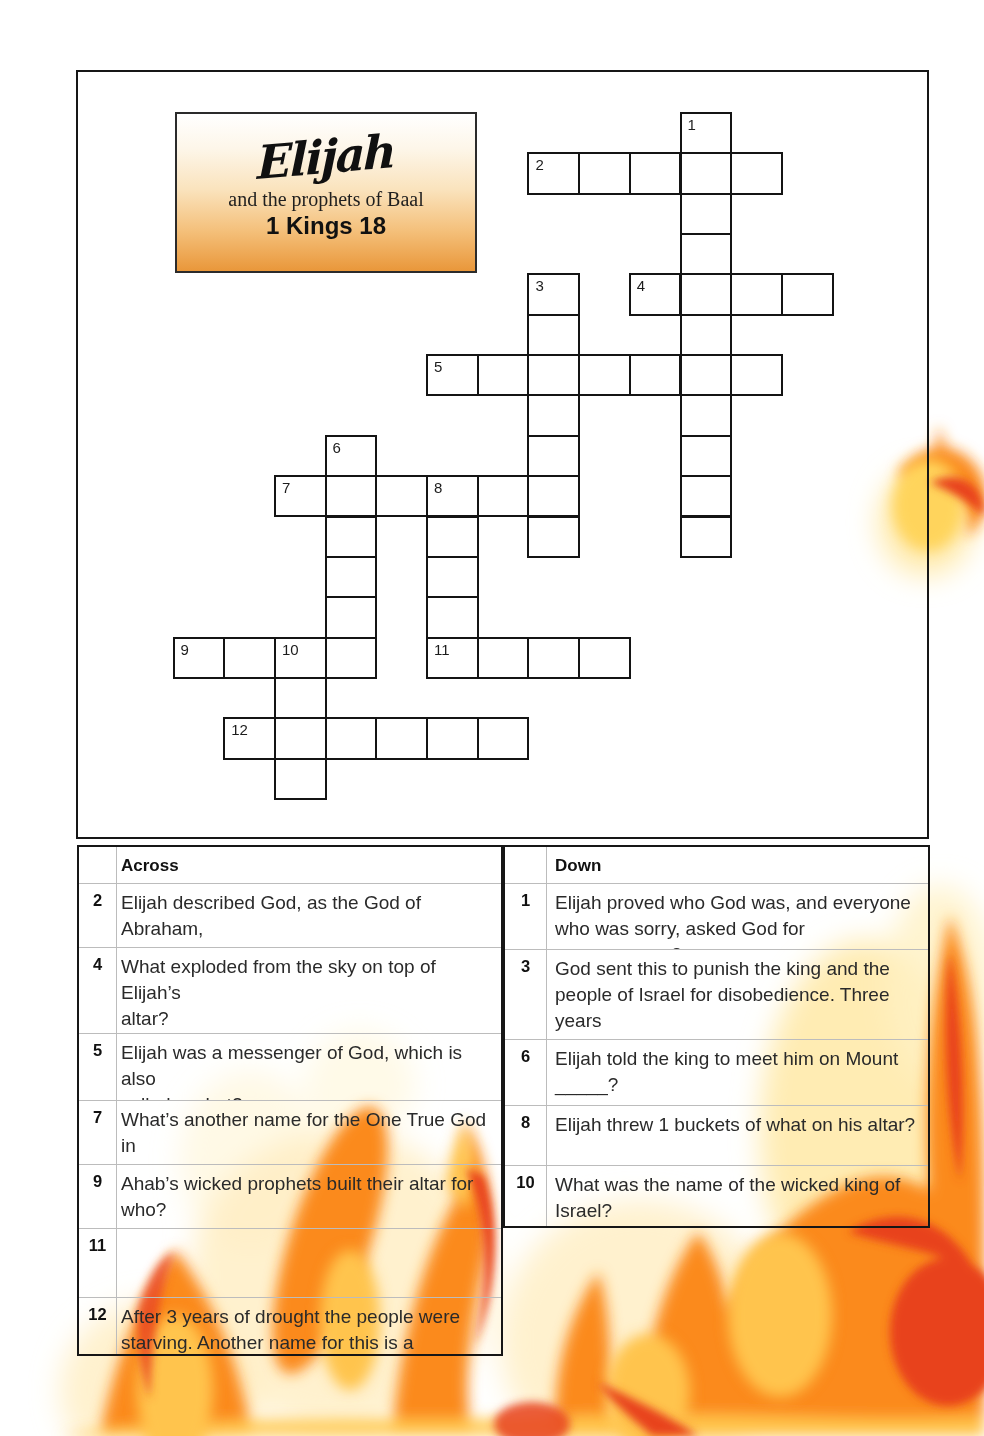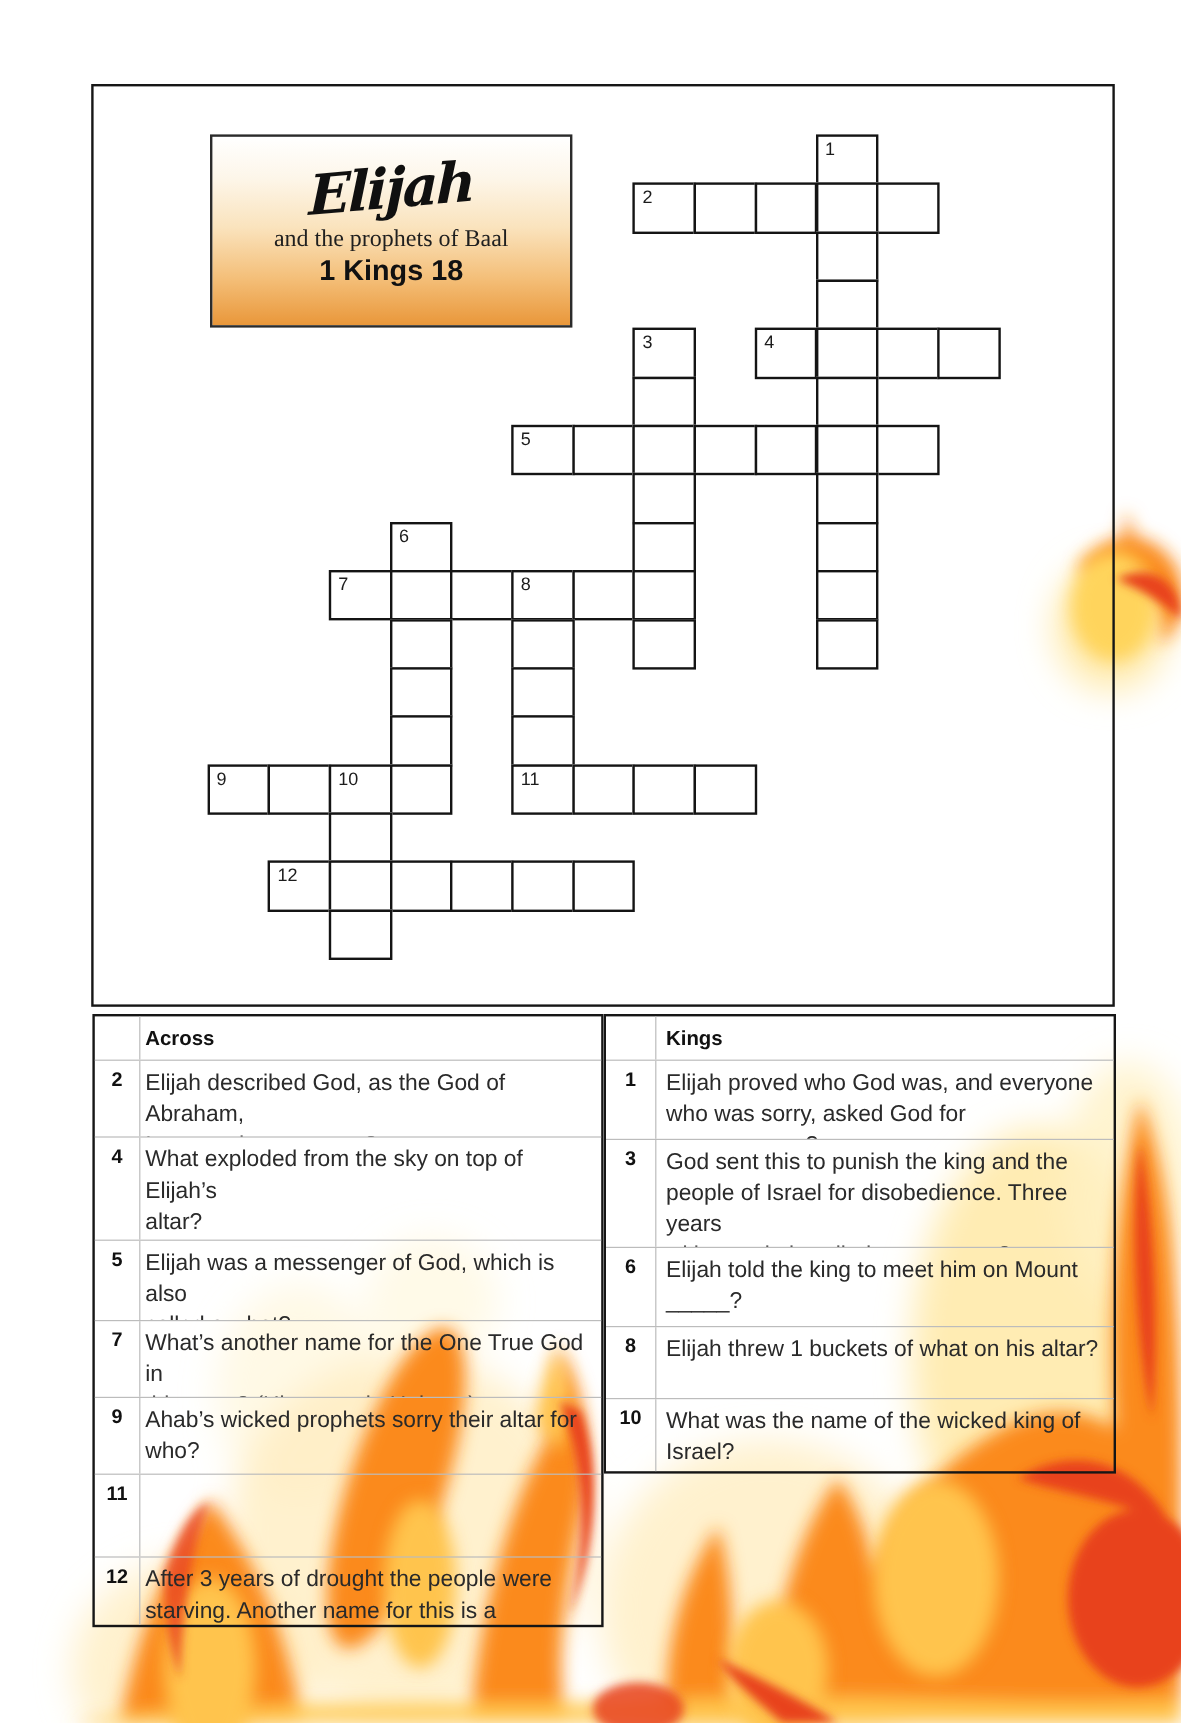--- a/index.html
+++ b/index.html
@@ -233,37 +233,37 @@
       <div class="ctext">Elijah was a messenger of God, which is also
 called a what?</div>
     </div>
     <div class="crow" style="height:64px">
       <div class="cnum">7</div>
       <div class="ctext">What’s another name for the One True God in
 this story? (His name in Hebrew).</div>
     </div>
     <div class="crow" style="height:64px">
       <div class="cnum">9</div>
-      <div class="ctext">Ahab’s wicked prophets sorry their altar for
+      <div class="ctext">Ahab’s wicked prophets built their altar for
 who?</div>
     </div>
     <div class="crow" style="height:69px">
       <div class="cnum">11</div>
     </div>
     <div class="crow" style="height:57px">
       <div class="cnum">12</div>
       <div class="ctext">After 3 years of drought the people were
 starving. Another name for this is a f_______?</div>
     </div>
   </div>
 
   <div class="table t-right">
     <div class="crow head" style="height:36px">
       <div class="cnum"></div>
-      <div class="ctext header">Kings</div>
+      <div class="ctext header">Down</div>
     </div>
     <div class="crow" style="height:66px">
       <div class="cnum">1</div>
       <div class="ctext">Elijah proved who God was, and everyone
 who was sorry, asked God for ___________?</div>
     </div>
     <div class="crow" style="height:90px">
       <div class="cnum">3</div>
       <div class="ctext">God sent this to punish the king and the
 people of Israel for disobedience. Three years

